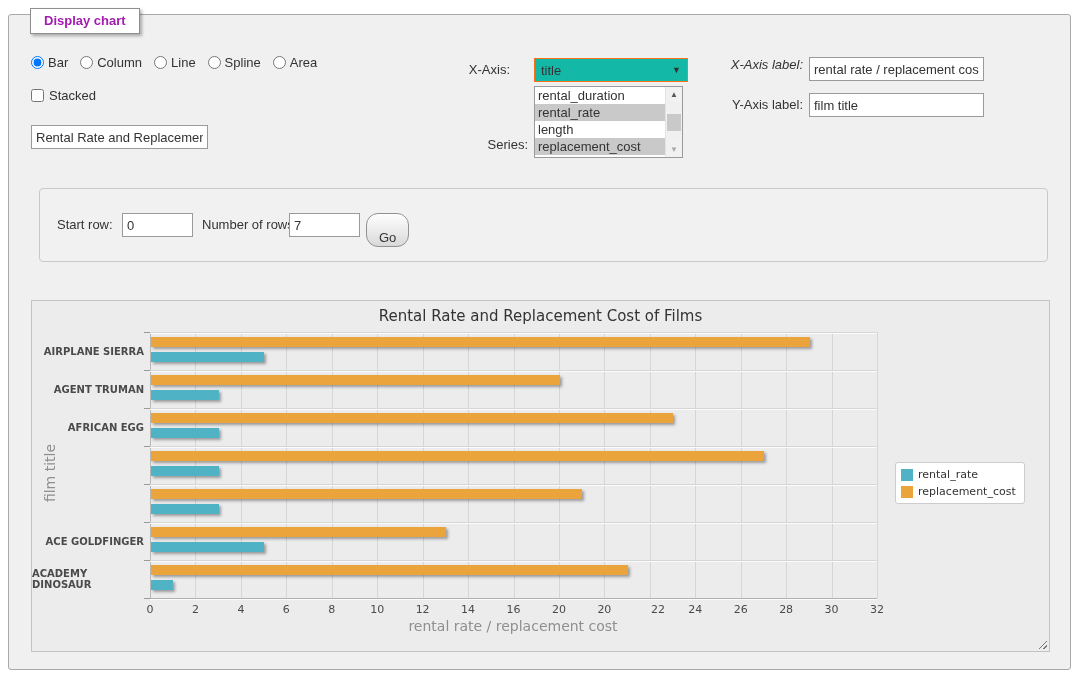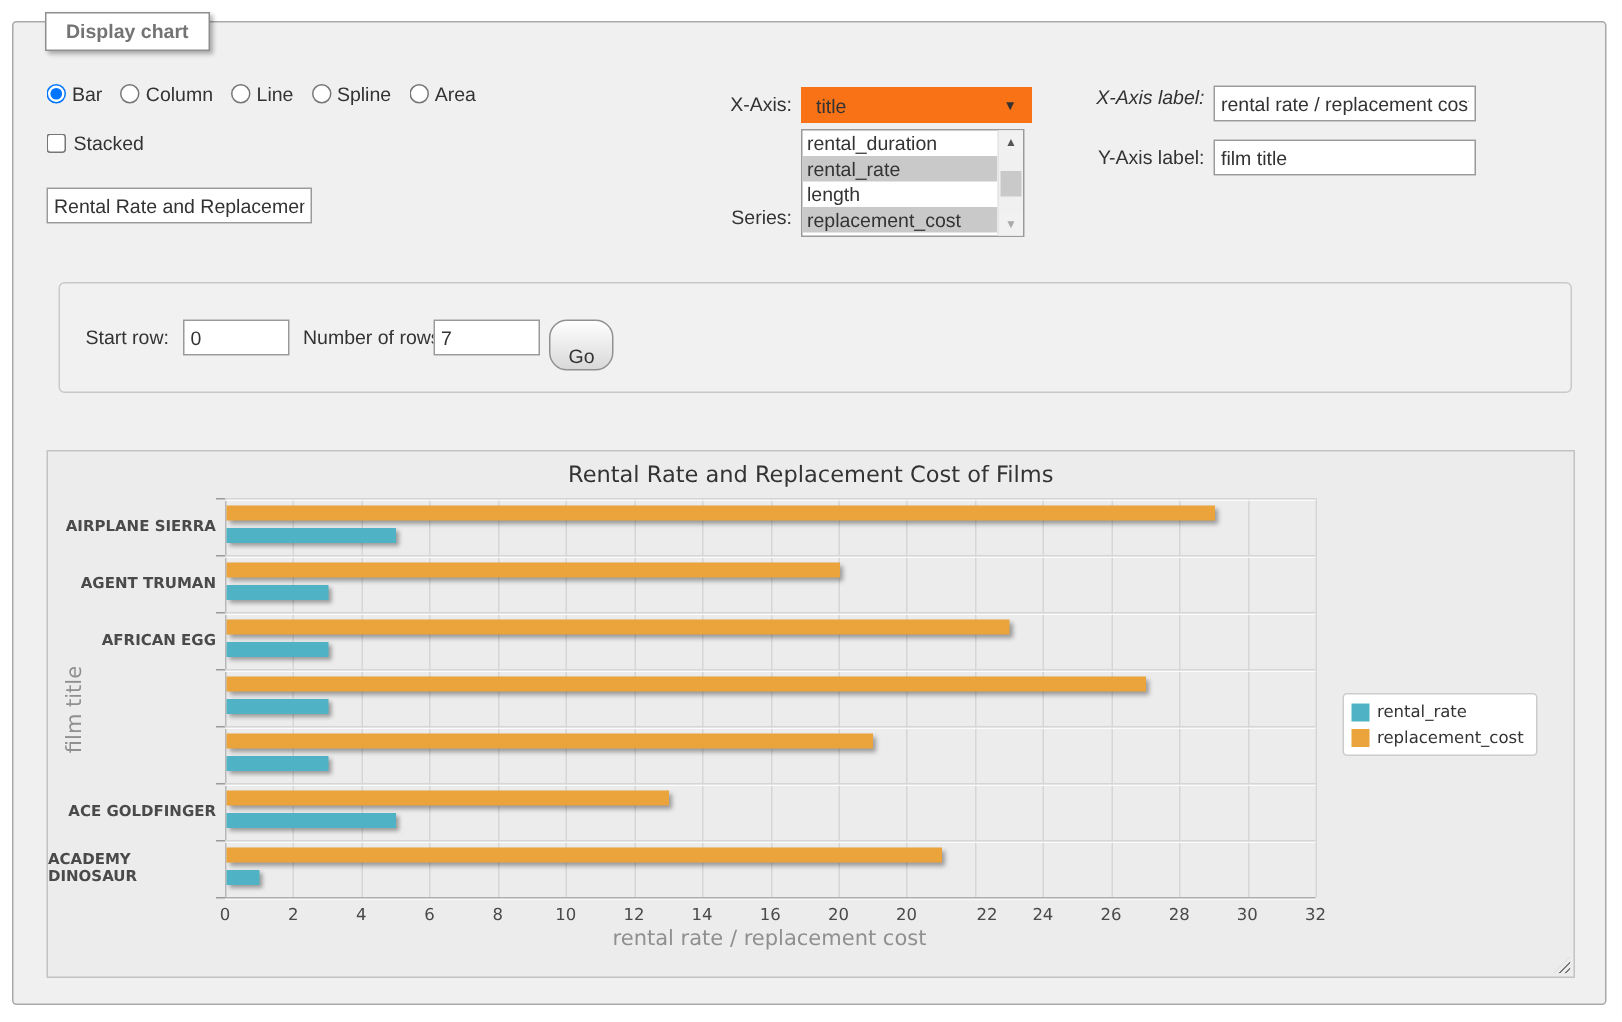--- a/index.html
+++ b/index.html
@@ -4,41 +4,41 @@
 <style>
   * { margin:0; padding:0; box-sizing:border-box; }
   html,body { background:#fff; }
   body { font-family:"Liberation Sans", sans-serif; font-size:13px; color:#333; }
   .page { position:relative; width:1081px; height:681px; background:#fff; overflow:hidden; }
 
   
   .panel { position:absolute; left:8px; top:14px; width:1063px; height:656px;
            background:#f0f0f0; border:1px solid #a9a9a9; border-radius:3px; }
   .panel-tab { position:absolute; left:21px; top:-7px; background:#fff; border:1px solid #8f8f8f;
-               padding:4px 13px 5px 13px; font-weight:bold; font-size:13px; color:#737373;
+               padding:4px 13px 5px 13px; font-weight:bold; font-size:13px; color:#a21caf;
                box-shadow:2px 2px 3px rgba(0,0,0,.3); z-index:5; }
 
   
   .radio-row { position:absolute; left:22px; top:40px; display:flex; align-items:center; gap:4px; white-space:nowrap; }
   .radio-row label { margin-right:8px; }
   .check-row { position:absolute; left:22px; top:73px; display:flex; align-items:center; gap:5px; }
   input[type=radio], input[type=checkbox]{ width:13px; height:13px; }
 
   .txt { border:1px solid #9a9a9a; background:#fff; height:24px; font-size:13px; color:#333;
          padding:0 4px; font-family:"Liberation Sans", sans-serif; white-space:nowrap; overflow:hidden; }
   .title-input { position:absolute; left:22px; top:110px; width:177px; }
 
   .flabel { position:absolute; height:24px; line-height:24px; text-align:right; color:#333; }
-  .xaxis-label  { left:419px; top:43px;  width:100px; }
+  .xaxis-label  { left:401px; top:43px;  width:100px; }
   .series-label { left:419px; top:118px; width:100px; }
   .xfield-label { left:694px; top:38px;  width:100px;font-style:italic; }
   .yfield-label { left:694px; top:78px;  width:100px; }
 
-  .fake-select { position:absolute; left:525px; top:43px; width:154px; height:24px; background:#f97316;
-                 border:4px solid #f97316; display:flex; align-items:center; padding:0 6px; cursor:default; }
+  .fake-select { position:absolute; left:525px; top:43px; width:154px; height:24px; background:#14b8a6;
+                 border:1px solid #f97316; display:flex; align-items:center; padding:0 6px; cursor:default; }
   .fake-select .sel-text { flex:1; overflow:hidden; white-space:nowrap; }
   .fake-select .arrow { font-size:9px; color:#333; }
 
   .listbox { position:absolute; left:525px; top:71px; width:149px; height:72px; background:#fff;
              border:1px solid #9a9a9a; display:flex; }
   .listbox .opts { flex:1; overflow:hidden; }
   .listbox .opt { height:17px; line-height:17px; padding:0 3px; white-space:nowrap; overflow:hidden; font-size:13px; }
   .listbox .opt.sel { background:#c9c9c9; }
   .listbox .sbar { width:17px; background:#f0f0f0; border-left:1px solid #e3e3e3; position:relative; }
   .sbar .btn { position:absolute; left:0; width:16px; height:15px; background:#f1f1f1;

